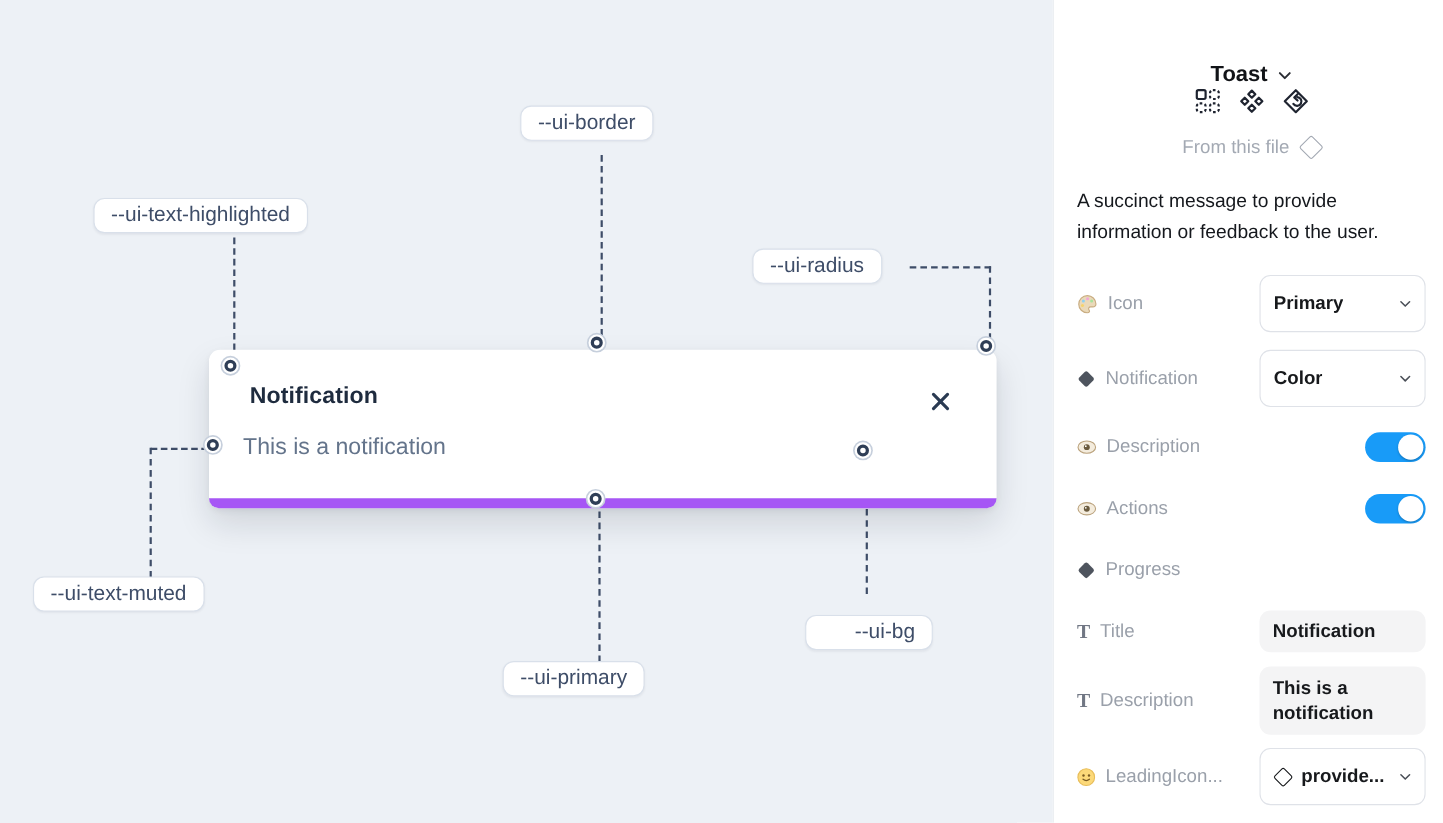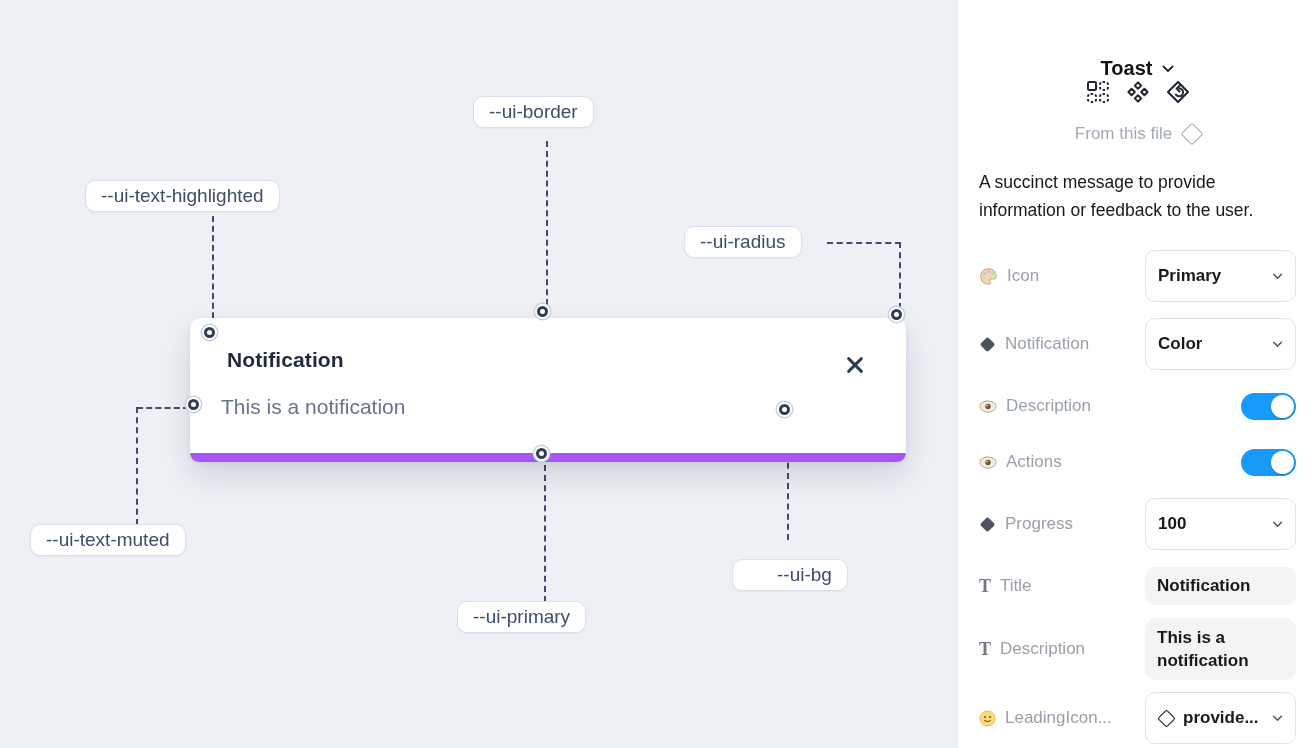--- a/index.html
+++ b/index.html
@@ -218,26 +218,20 @@
         </div>
     </div>
 
     <div class="prow">
       <div class="plabel">
         <span class="picon">
             <span class="diamond-glyph"></span>
           </span>
         <span class="ptext">Progress</span>
       </div>
-      <div class="dropdown">
-        <span class="dval">100</span>
-        <svg width="11" height="7" viewBox="0 0 12 8">
-          <path d="M1.5 1.5 L6 6 L10.5 1.5" stroke="#4a4f57" stroke-width="1.6" fill="none" stroke-linecap="round" stroke-linejoin="round"></path>
-        </svg>
-      </div>
     </div>
 
     <div class="prow tight">
       <div class="plabel">
         <span class="picon t-glyph">T</span>
         <span class="ptext">Title</span>
       </div>
       <div class="tfield">Notification</div>
     </div>
 

